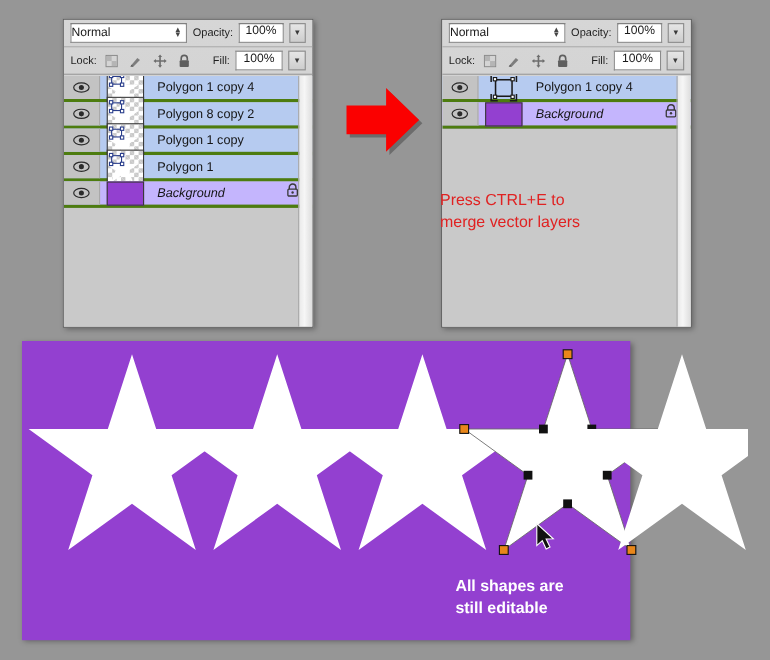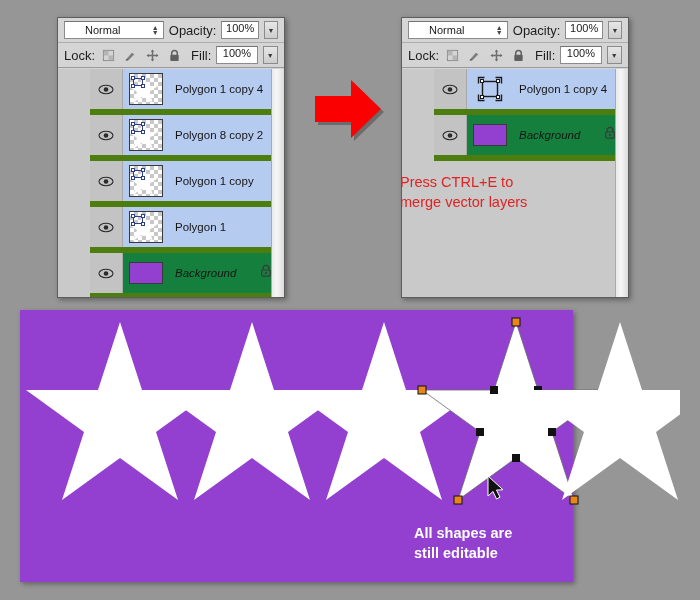--- a/index.html
+++ b/index.html
@@ -32,32 +32,32 @@
     border-bottom: 1px solid #adadad;
   }
   .ctrl-row.second { border-bottom: 1px solid #9a9a9a; }
 
   .blend-select {
     position: relative;
     width: 112px; height: 18px;
     background: #fff; border: 1px solid #8b8b8b;
     border-top-color: #737373;
     display: flex; align-items: center;
-    padding-left: 20px;
+    padding-left: 0;
     font-size: 11px; color: #1a1a1a;
   }
   .stepper {
     position: absolute; right: 4px; top: 50%;
     transform: translateY(-50%);
     display: flex; flex-direction: column; line-height: 5px;
     font-size: 7px; color: #444;
   }
   .stepper i { font-style: normal; }
 
-  .ctrl-label { font-size: 13px; color: #1e1e1e; white-space: nowrap; }
+  .ctrl-label { font-size: 10px; color: #1e1e1e; white-space: nowrap; }
 
   .num-field {
     width: 43px; height: 18px;
     background: #fff; border: 1px solid #8b8b8b;
     border-top-color: #737373;
     display: flex; align-items: flex-start; justify-content: center;
     font-size: 11px; color: #1a1a1a;
   }
   .chev-btn {
     width: 16px; height: 18px;
@@ -72,26 +72,25 @@
   .licon { width: 13px; height: 13px; display: block; }
 
   .spacer { flex: 1; }
 
   
   .layer-list { position: absolute; left: 0; right: 0; top: 51px; bottom: 0;
                 background: #c9c9c9; overflow: hidden; }
   .layer-row {
     position: relative;
     display: flex; align-items: center;
-    height: 46px;
-    border-bottom: 6px solid #4d7c0f;
+    height: 24px;
+    border-bottom: 3px solid #4d7c0f;
     background: #b6cbf0;
-    margin-left: 32px;
-  }
-  .layer-row.bg { background: #15803d; align-items: center; }
+  }
+  .layer-row.bg { background: #c4b5fd; align-items: center; }
   .eye-cell {
     width: 33px; height: 100%;
     background: #c3c3c3;
     border-right: 1px solid #a9a9a9;
     display: flex; align-items: center; justify-content: center;
   }
   .thumb-cell { width: 46px; display: flex; align-items: center; justify-content: center; }
 
   .thumb {
     position: relative;

